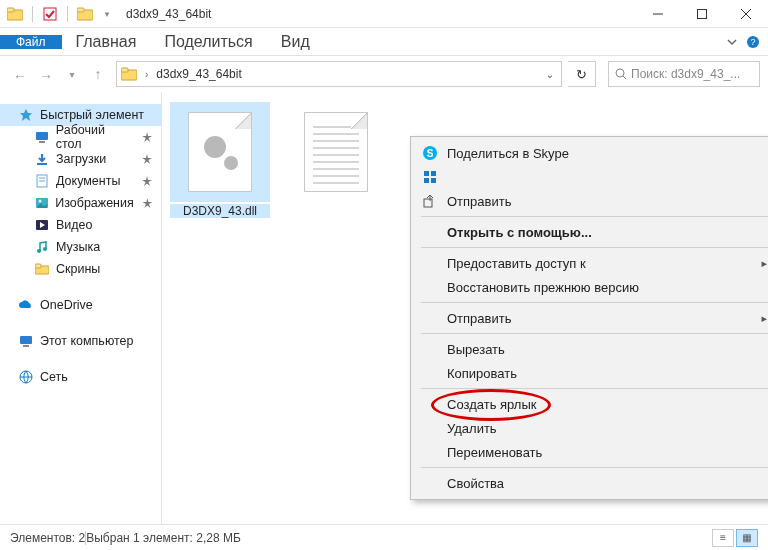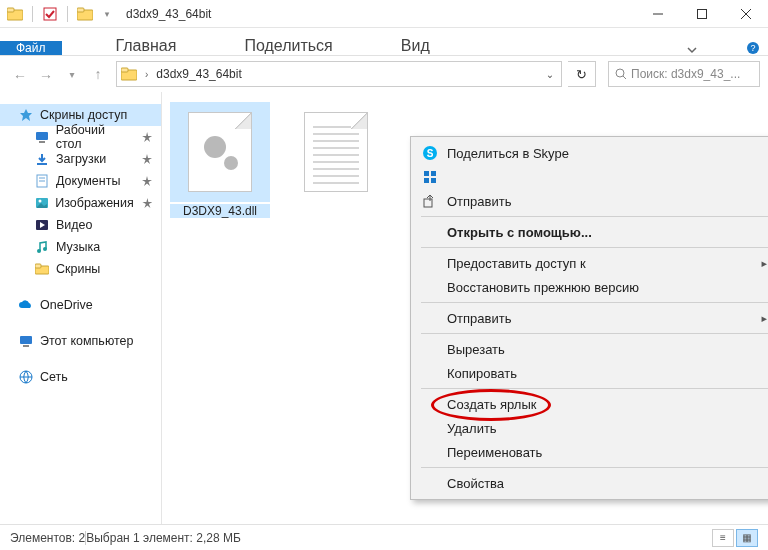--- a/index.html
+++ b/index.html
@@ -8,21 +8,21 @@
   
   .titlebar { height: 28px; display: flex; align-items: center; background: #fff; border-bottom: 1px solid #e5e5e5; }
   .tb-icons { display: flex; align-items: center; padding-left: 6px; gap: 4px; }
   .tb-icon { width: 18px; height: 18px; display: flex; align-items: center; justify-content: center; font-size: 12px; }
   .qat-sep { width: 1px; height: 16px; background: #ccc; margin: 0 4px; }
   .tb-title { font-size: 12px; color: #333; margin-left: 10px; flex: 1; }
   .win-controls { display: flex; }
   .win-btn { width: 44px; height: 28px; display: flex; align-items: center; justify-content: center; font-size: 12px; color: #333; }
 
   
-  .ribbon { height: 28px; display: flex; align-items: flex-end; border-bottom: 1px solid #e1e1e1; background: #fff; gap: 40px; }
+  .ribbon { height: 28px; display: flex; align-items: center; border-bottom: 1px solid #e1e1e1; background: #fff; }
   .rib-file { background: #1979ca; color: #fff; padding: 0 16px; display: flex; align-items: center; font-size: 12px; }
   .rib-tab { padding: 0 14px; display: flex; align-items: center; font-size: 16px; color: #444; cursor: default; }
   .rib-spacer { flex: 1; }
   .rib-help { width: 24px; display: flex; align-items: center; justify-content: center; padding-right: 6px; }
   .rib-expand { width: 24px; display: flex; align-items: center; justify-content: center; color: #666; }
 
   
   .navbar { height: 36px; display: flex; align-items: center; padding: 4px 8px; gap: 6px; }
   .nav-arrows { display: flex; align-items: center; gap: 2px; color: #999; }
   .nav-btn { width: 24px; height: 24px; display: flex; align-items: center; justify-content: center; font-size: 14px; color: #999; }
@@ -183,21 +183,21 @@
 <div class="body">
 
   <div class="sidebar">
     <div class="sb-group">
       <div class="sb-item selected">
         <span class="sb-ico">
           <svg width="14" height="14">
               <polygon points="7,1 9,5 13,5 10,8 11,13 7,10 3,13 4,8 1,5 5,5" fill="#3a9bdc"></polygon>
             </svg>
         </span>
-        <span>Скрины доступ</span>
+        <span>Быстрый элемент</span>
       </div>
       <div class="sb-item sub">
         <span class="sb-ico">
             <svg width="14" height="12">
               <rect x="1" y="1" width="12" height="8" fill="#2c7cd1" rx="1"></rect>
               <rect x="4" y="10" width="6" height="2" fill="#888"></rect>
             </svg>
           </span>
         <span>Рабочий стол</span>
         <span class="sb-ico pin" style="margin-left:auto;margin-right:6px"></span>

